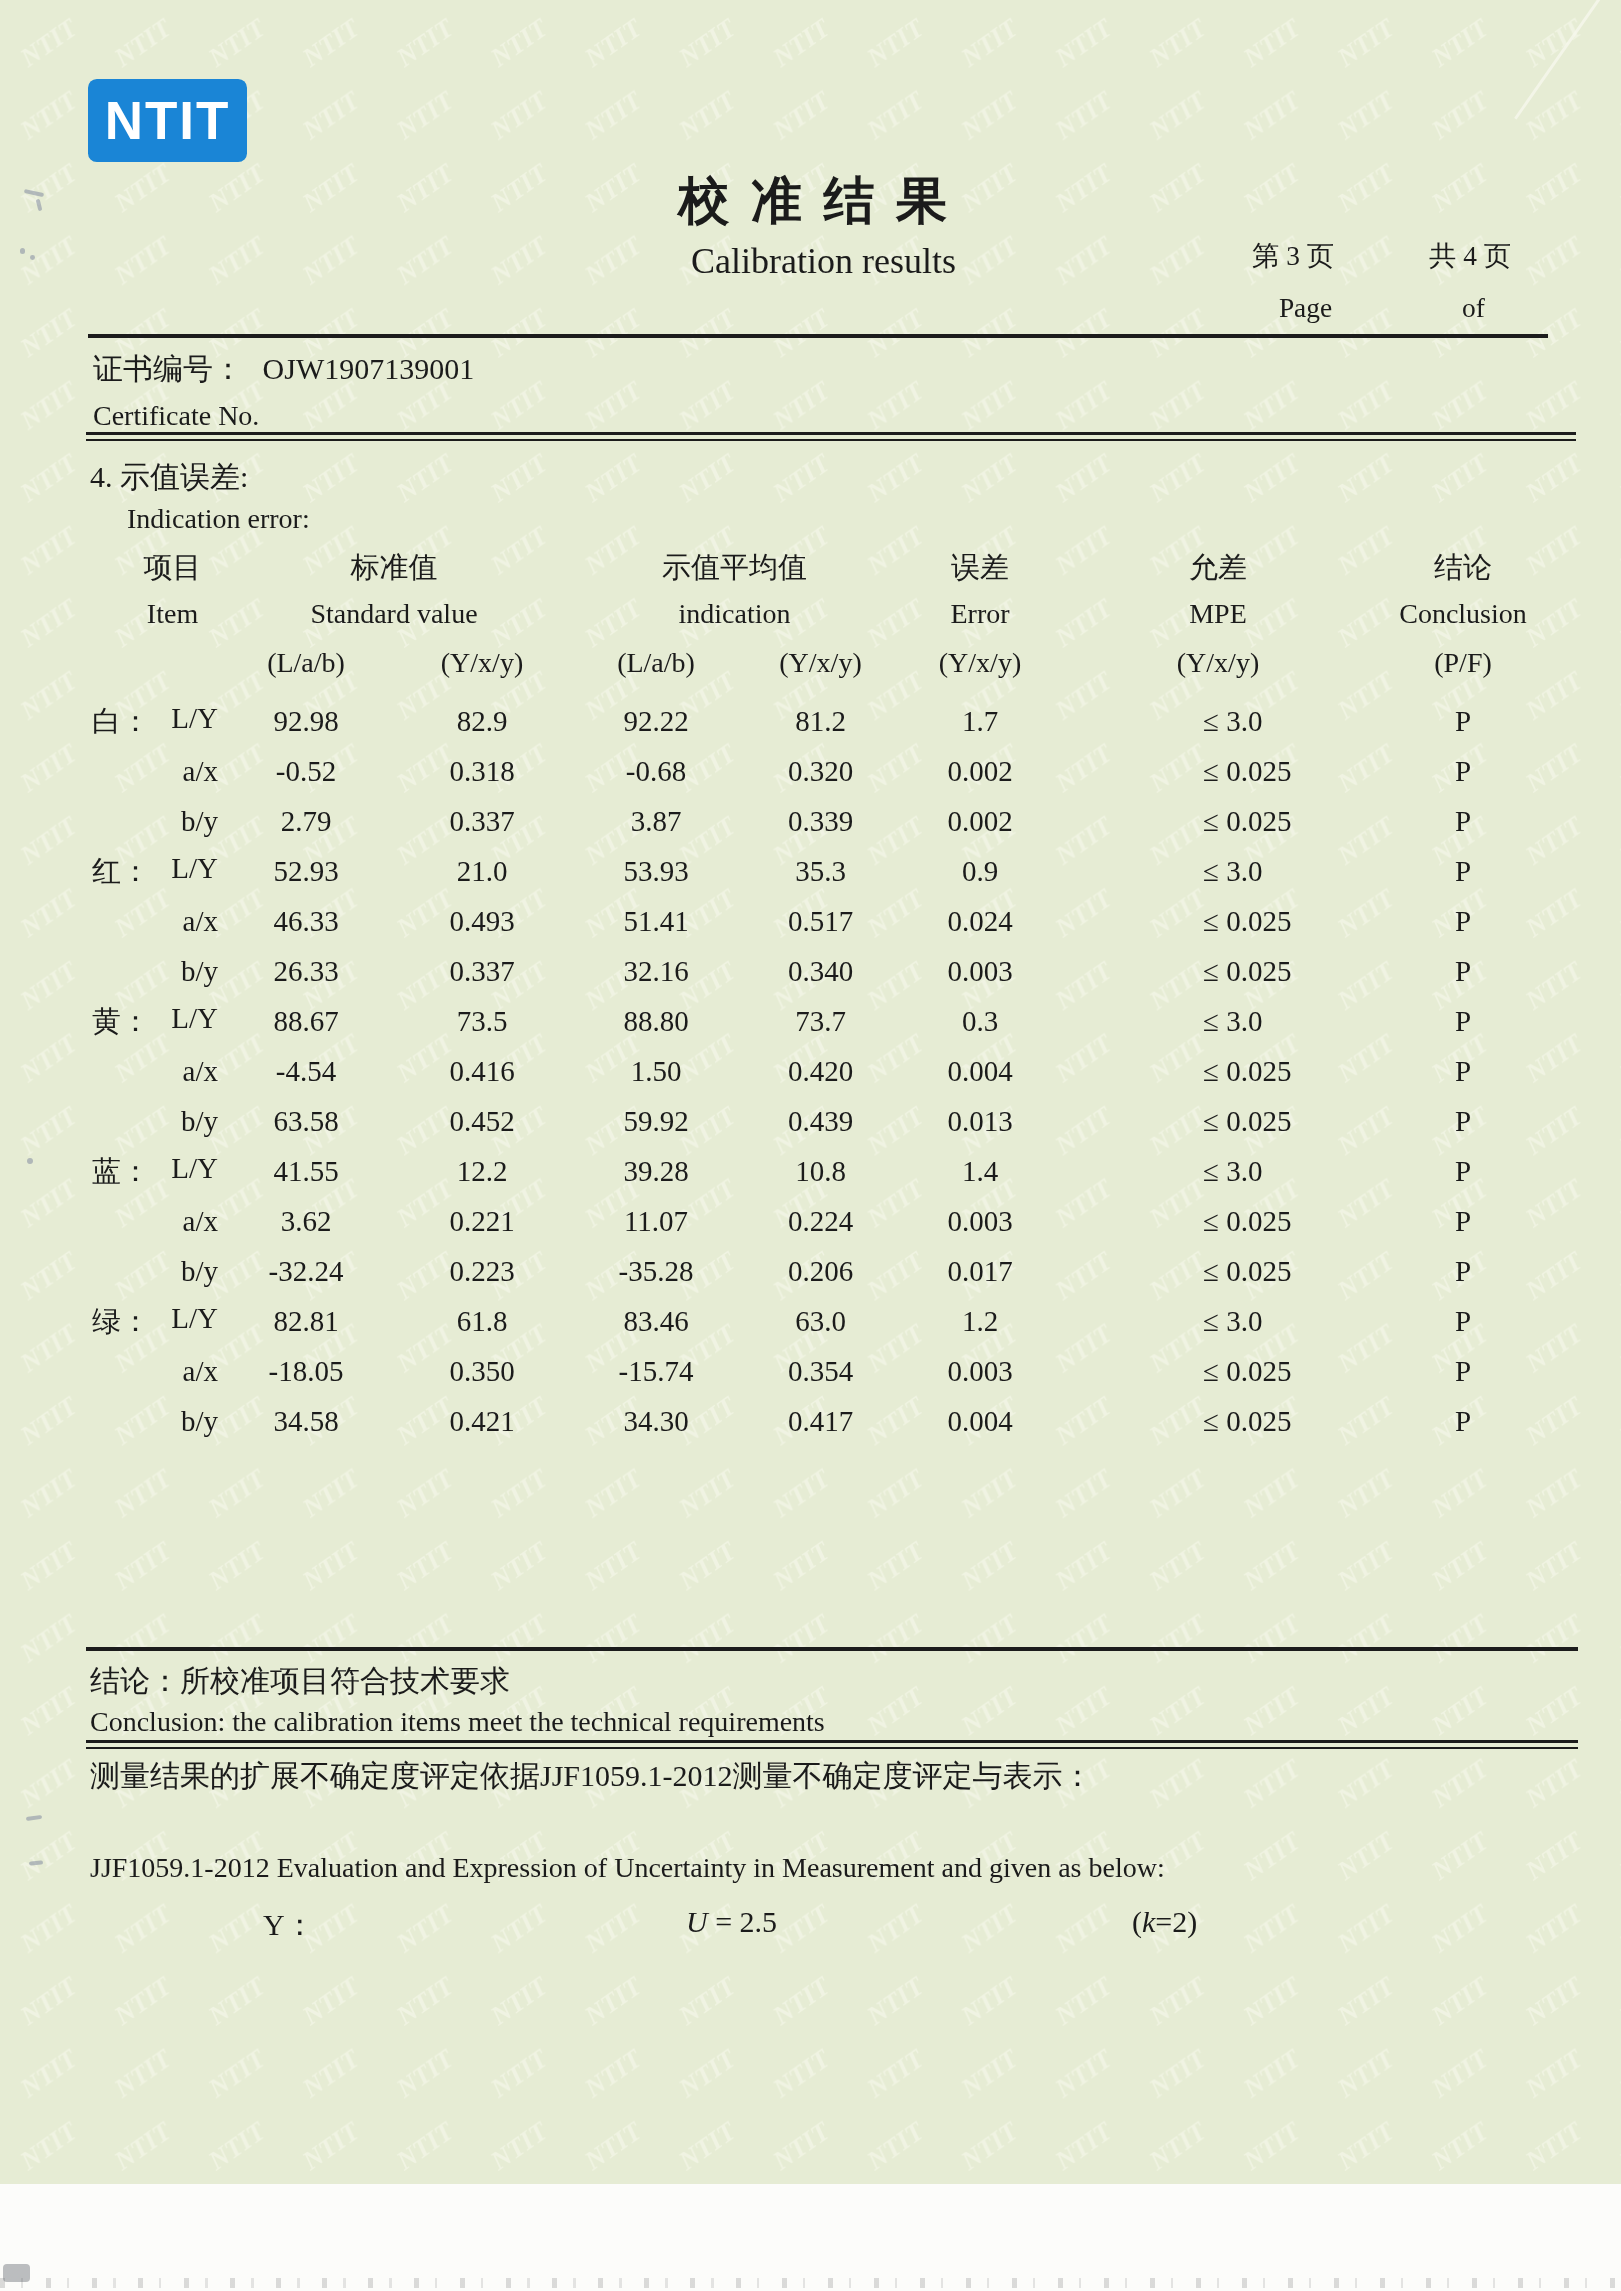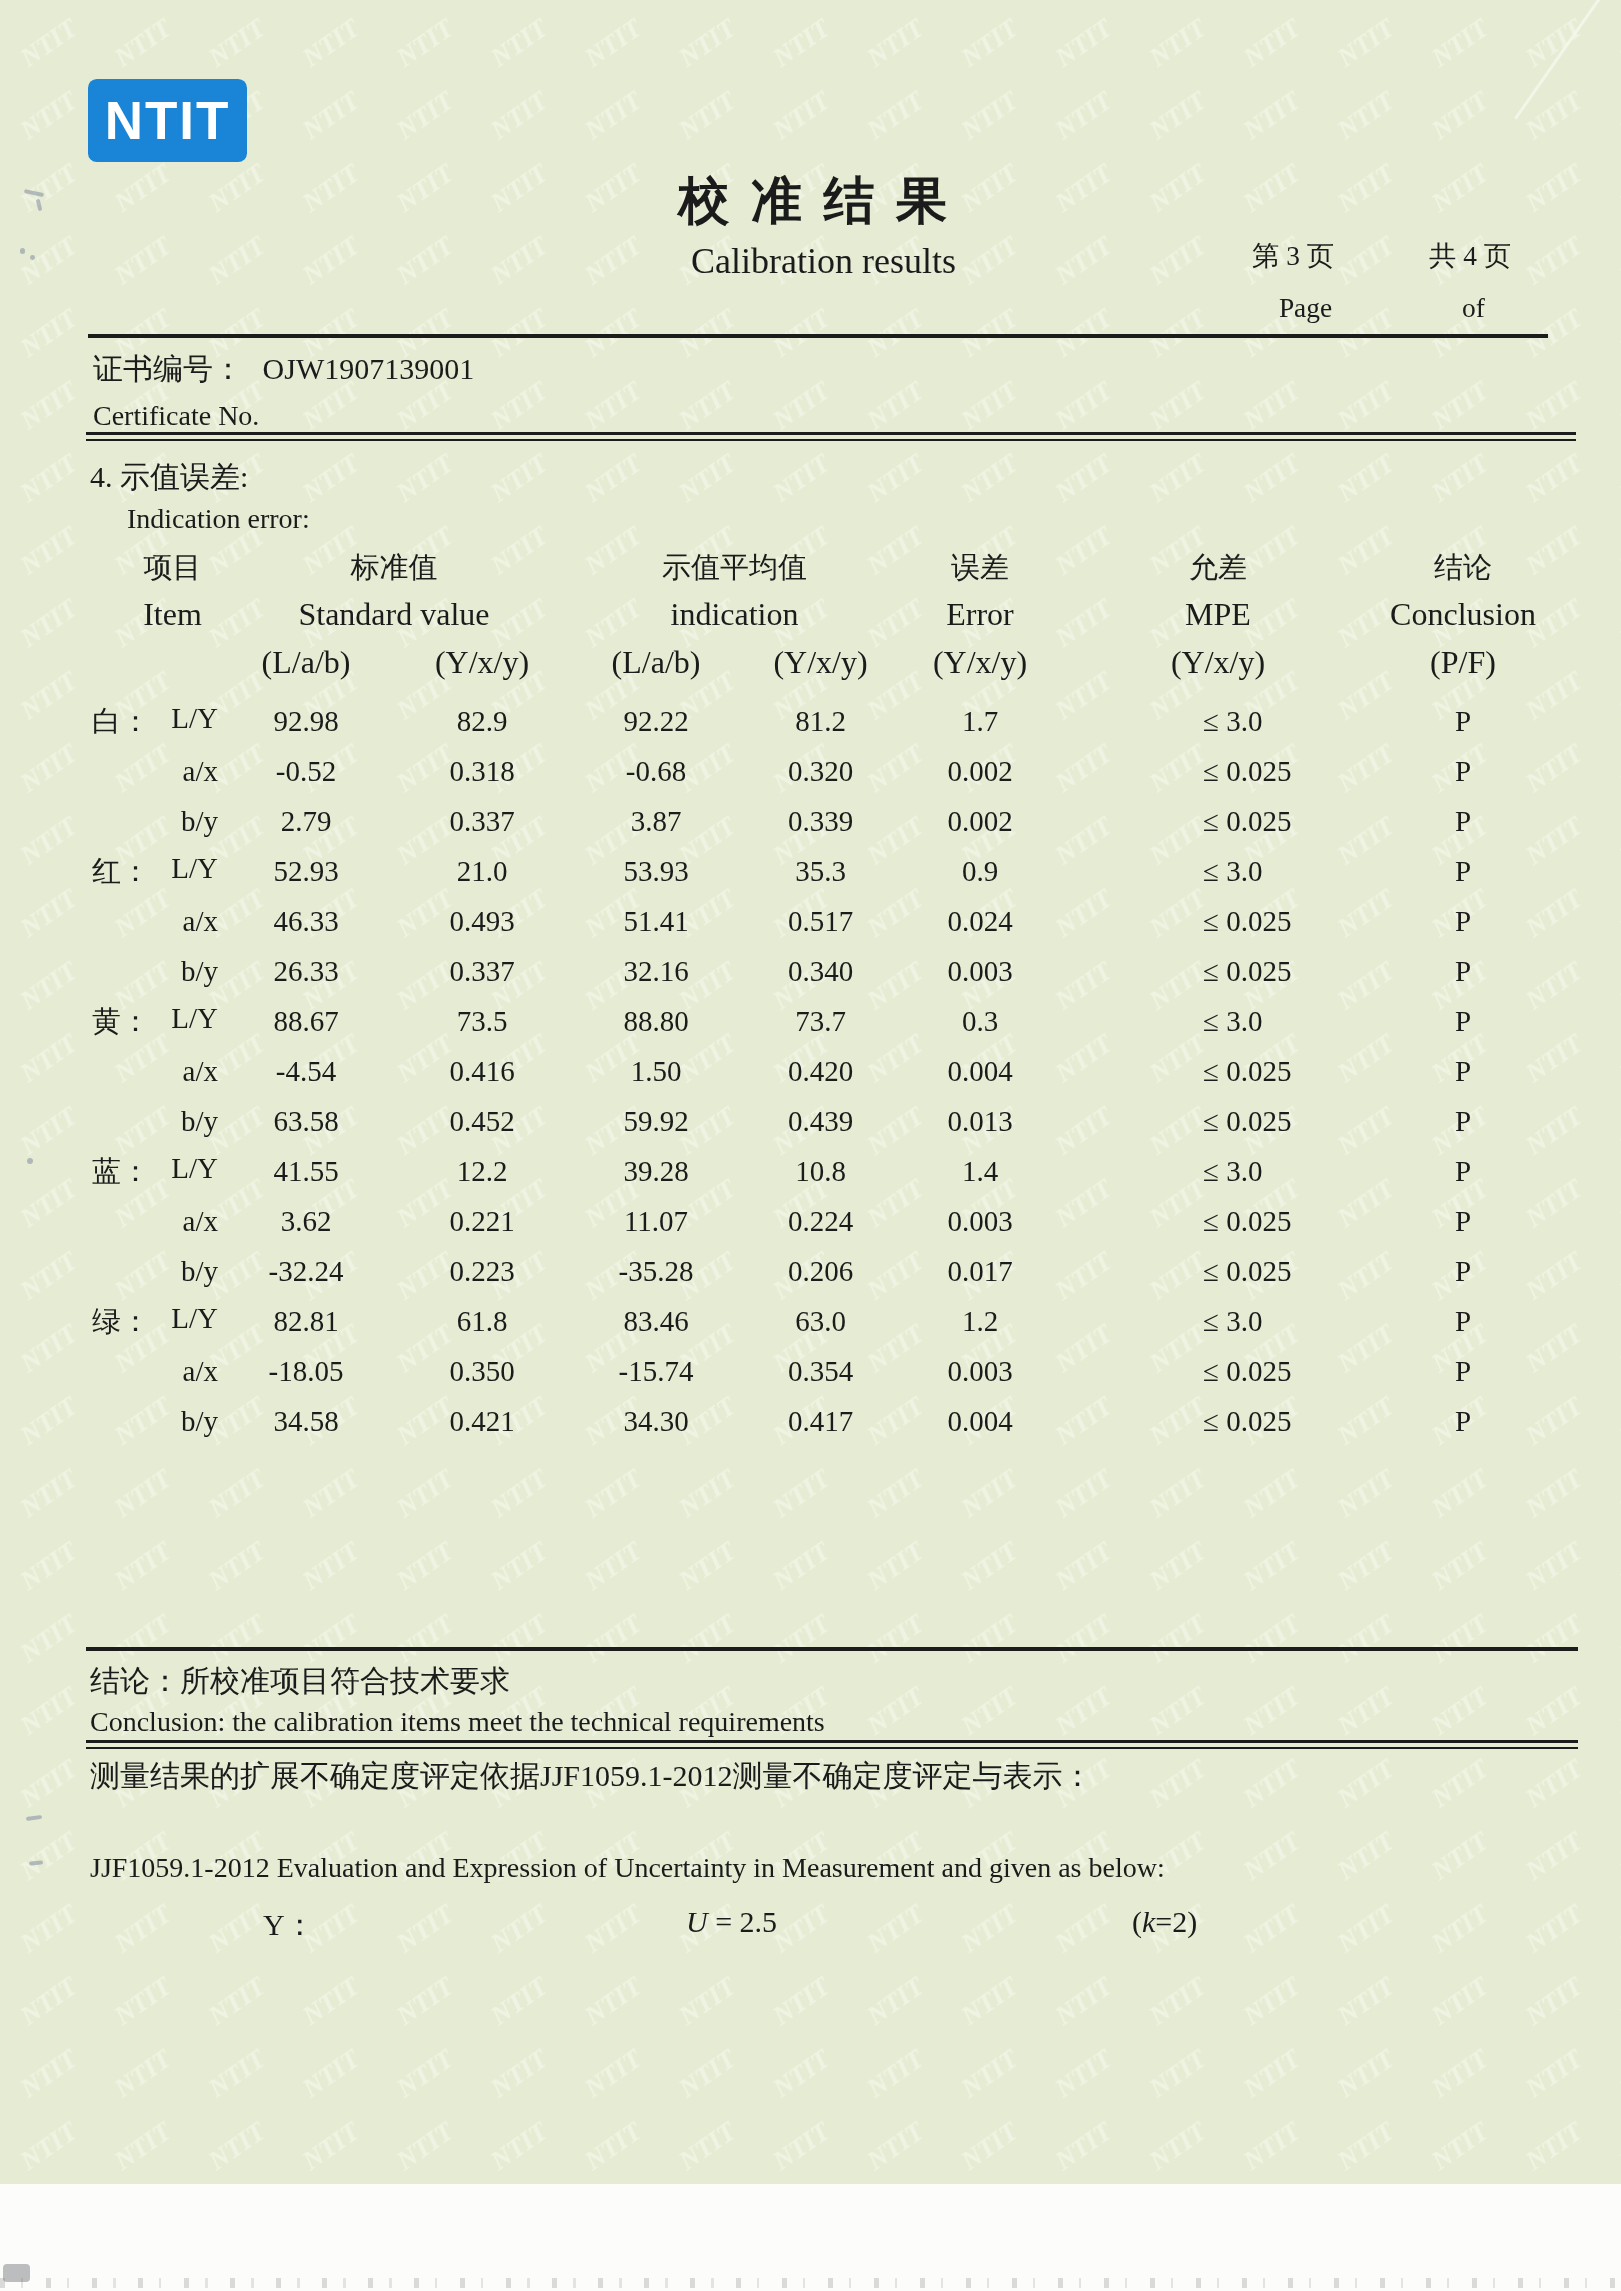--- a/index.html
+++ b/index.html
@@ -21,21 +21,21 @@
   .line-zh{font-size:30px;white-space:nowrap;}
   .line-en{font-size:28px;white-space:nowrap;}
   .cert{display:flex;gap:19.6px;align-items:baseline;}
   
   .tbl{left:86px;top:545px;width:1465px;font-size:29px;}
   .tbl .hrow,.tbl .trow{display:grid;grid-template-columns:132px 176px 176px 172px 157px 162px 314px 176px;align-items:center;}
   .tbl .hrow{height:46px;}
   .tbl .hrow.units{height:51px;}
   .tbl .hrow .cell,.tbl .trow .cell{text-align:center;white-space:nowrap;}
   .tbl .span2{grid-column:span 2;}
-  .tbl .h-en{font-size:32px;}
+  .tbl .h-en{font-size:28px;}
   .tbl .item-h{padding-left:41px;}
   .tbl .tbody{margin-top:8.8px;}
   .tbl .trow{height:50px;}
   .tbl .cell.item{display:flex;text-align:left;}
   .tbl .grp{display:inline-block;width:71px;padding-left:5.9px;}
   .tbl .prm{display:inline-block;width:69px;text-align:right;}
   .tbl .cell.mpe{text-align:left;padding-left:142px;}
   
   .mark{position:absolute;background:#848da0;opacity:.55;border-radius:2px;}
   .crease{position:absolute;background:#f6f8ec;opacity:.8;}

